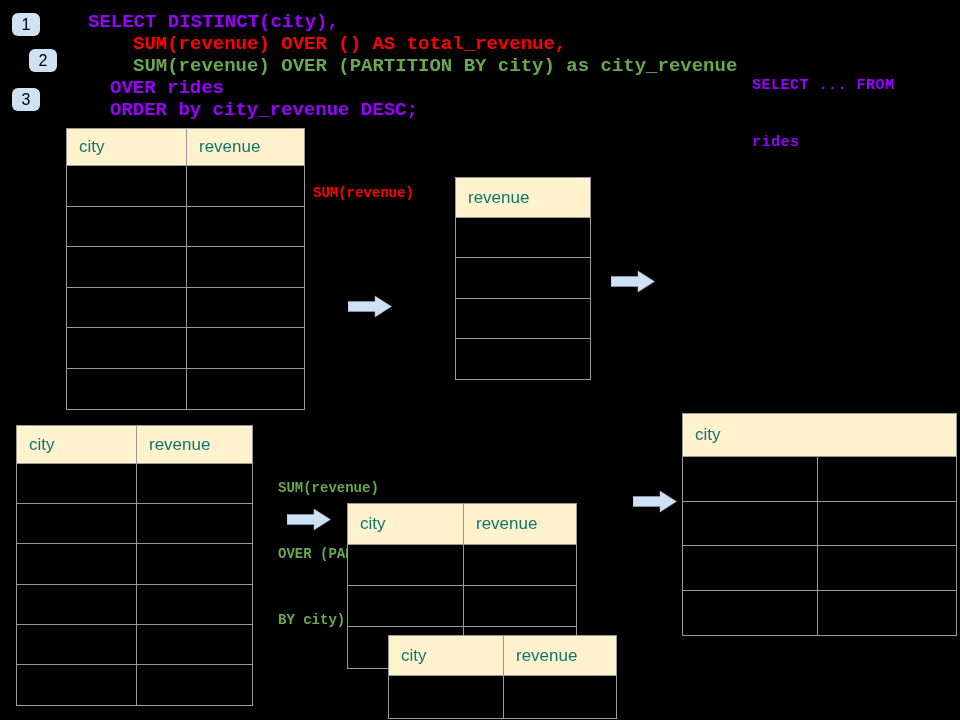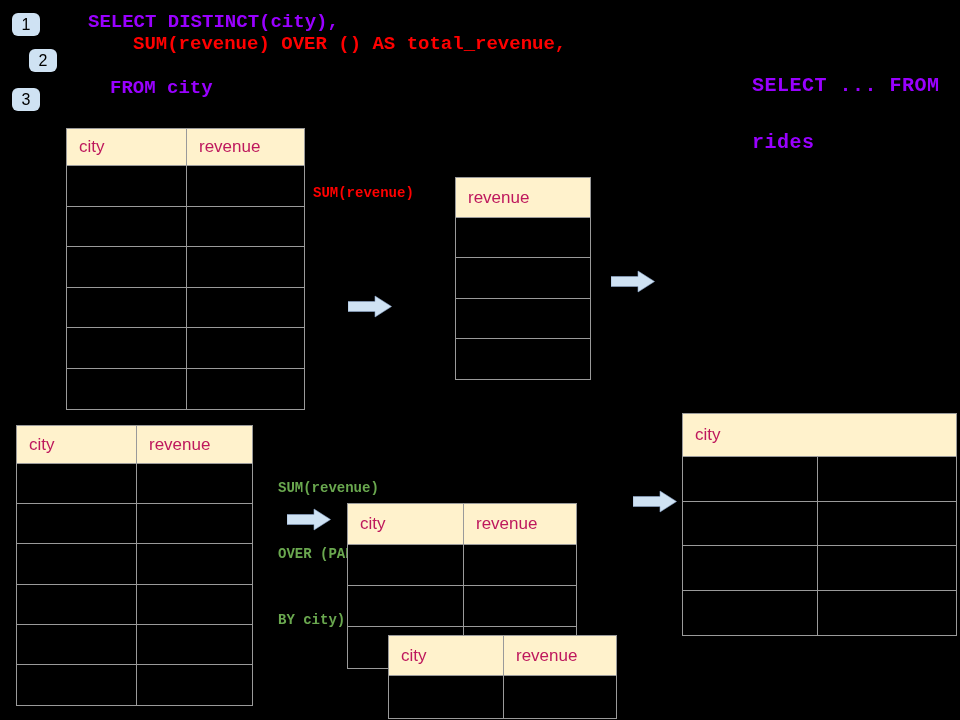--- a/index.html
+++ b/index.html
@@ -27,21 +27,21 @@
     font-family:"Liberation Mono", monospace;
     font-weight:bold;
     font-size:14px;
     line-height:22px;
     white-space:pre;
   }
   .sidenote {
     position:absolute;
     font-family:"Liberation Mono", monospace;
     font-weight:bold;
-    font-size:20px;
+    font-size:15px;
     line-height:19px;
     letter-spacing:0.5px;
     white-space:pre;
     color:var(--sql-purple,#9900ff);
   }
   
   .badge {
     position:absolute; width:28px; height:23px;
     background:var(--badge-bg,#cfe2f3);
     border-radius:6px;
@@ -57,21 +57,21 @@
   }
   .thead {
     display:flex;
     background:var(--table-header-bg,#fff2cc);
     border-bottom:1px solid var(--table-border,#9a9a9a);
     box-sizing:border-box;
   }
   .th {
     display:flex; align-items:center;
     padding-left:12px;
-    font-size:17px; color:#be185d;
+    font-size:17px; color:#0f766e;
     border-right:1px solid var(--table-border,#9a9a9a);
     box-sizing:border-box;
     flex:1;
   }
   .th:last-child { border-right:none; }
   .th.fixed { flex:none; }
   .trow {
     display:flex;
     border-bottom:1px solid var(--table-border,#9a9a9a);
     box-sizing:border-box;
@@ -95,21 +95,23 @@
 <body>
 
 <div id="canvas">
 
   <div class="badge" style="left:12px;top:13px">1</div>
   <div class="badge" style="left:29px;top:49px">2</div>
   <div class="badge" style="left:12px;top:88px">3</div>
 
   <div class="sqlline c-purple" style="left:88px;top:11px">SELECT DISTINCT(city),</div>
   <div class="sqlline c-red" style="left:133px;top:33px">SUM(revenue) OVER () AS total_revenue,</div>
-  <div class="sqlline c-purple" style="left:110px;top:77px">FROM city</div>
+  <div class="sqlline c-green" style="left:133px;top:55px">SUM(revenue) OVER (PARTITION BY city) as city_revenue</div>
+  <div class="sqlline c-purple" style="left:110px;top:77px">OVER rides</div>
+  <div class="sqlline c-purple" style="left:110px;top:99px">ORDER by city_revenue DESC;</div>
 
   <div class="sidenote" style="left:752px;top:38px">
     <div>SELECT ... FROM</div>
     <div>rides</div>
   </div>
 
   <div class="tbl" style="left:66px;top:128px;width:239px">
     <div class="thead" style="height:37px">
       <div class="th fixed" style="width:120px">city</div>
       <div class="th">revenue</div>

